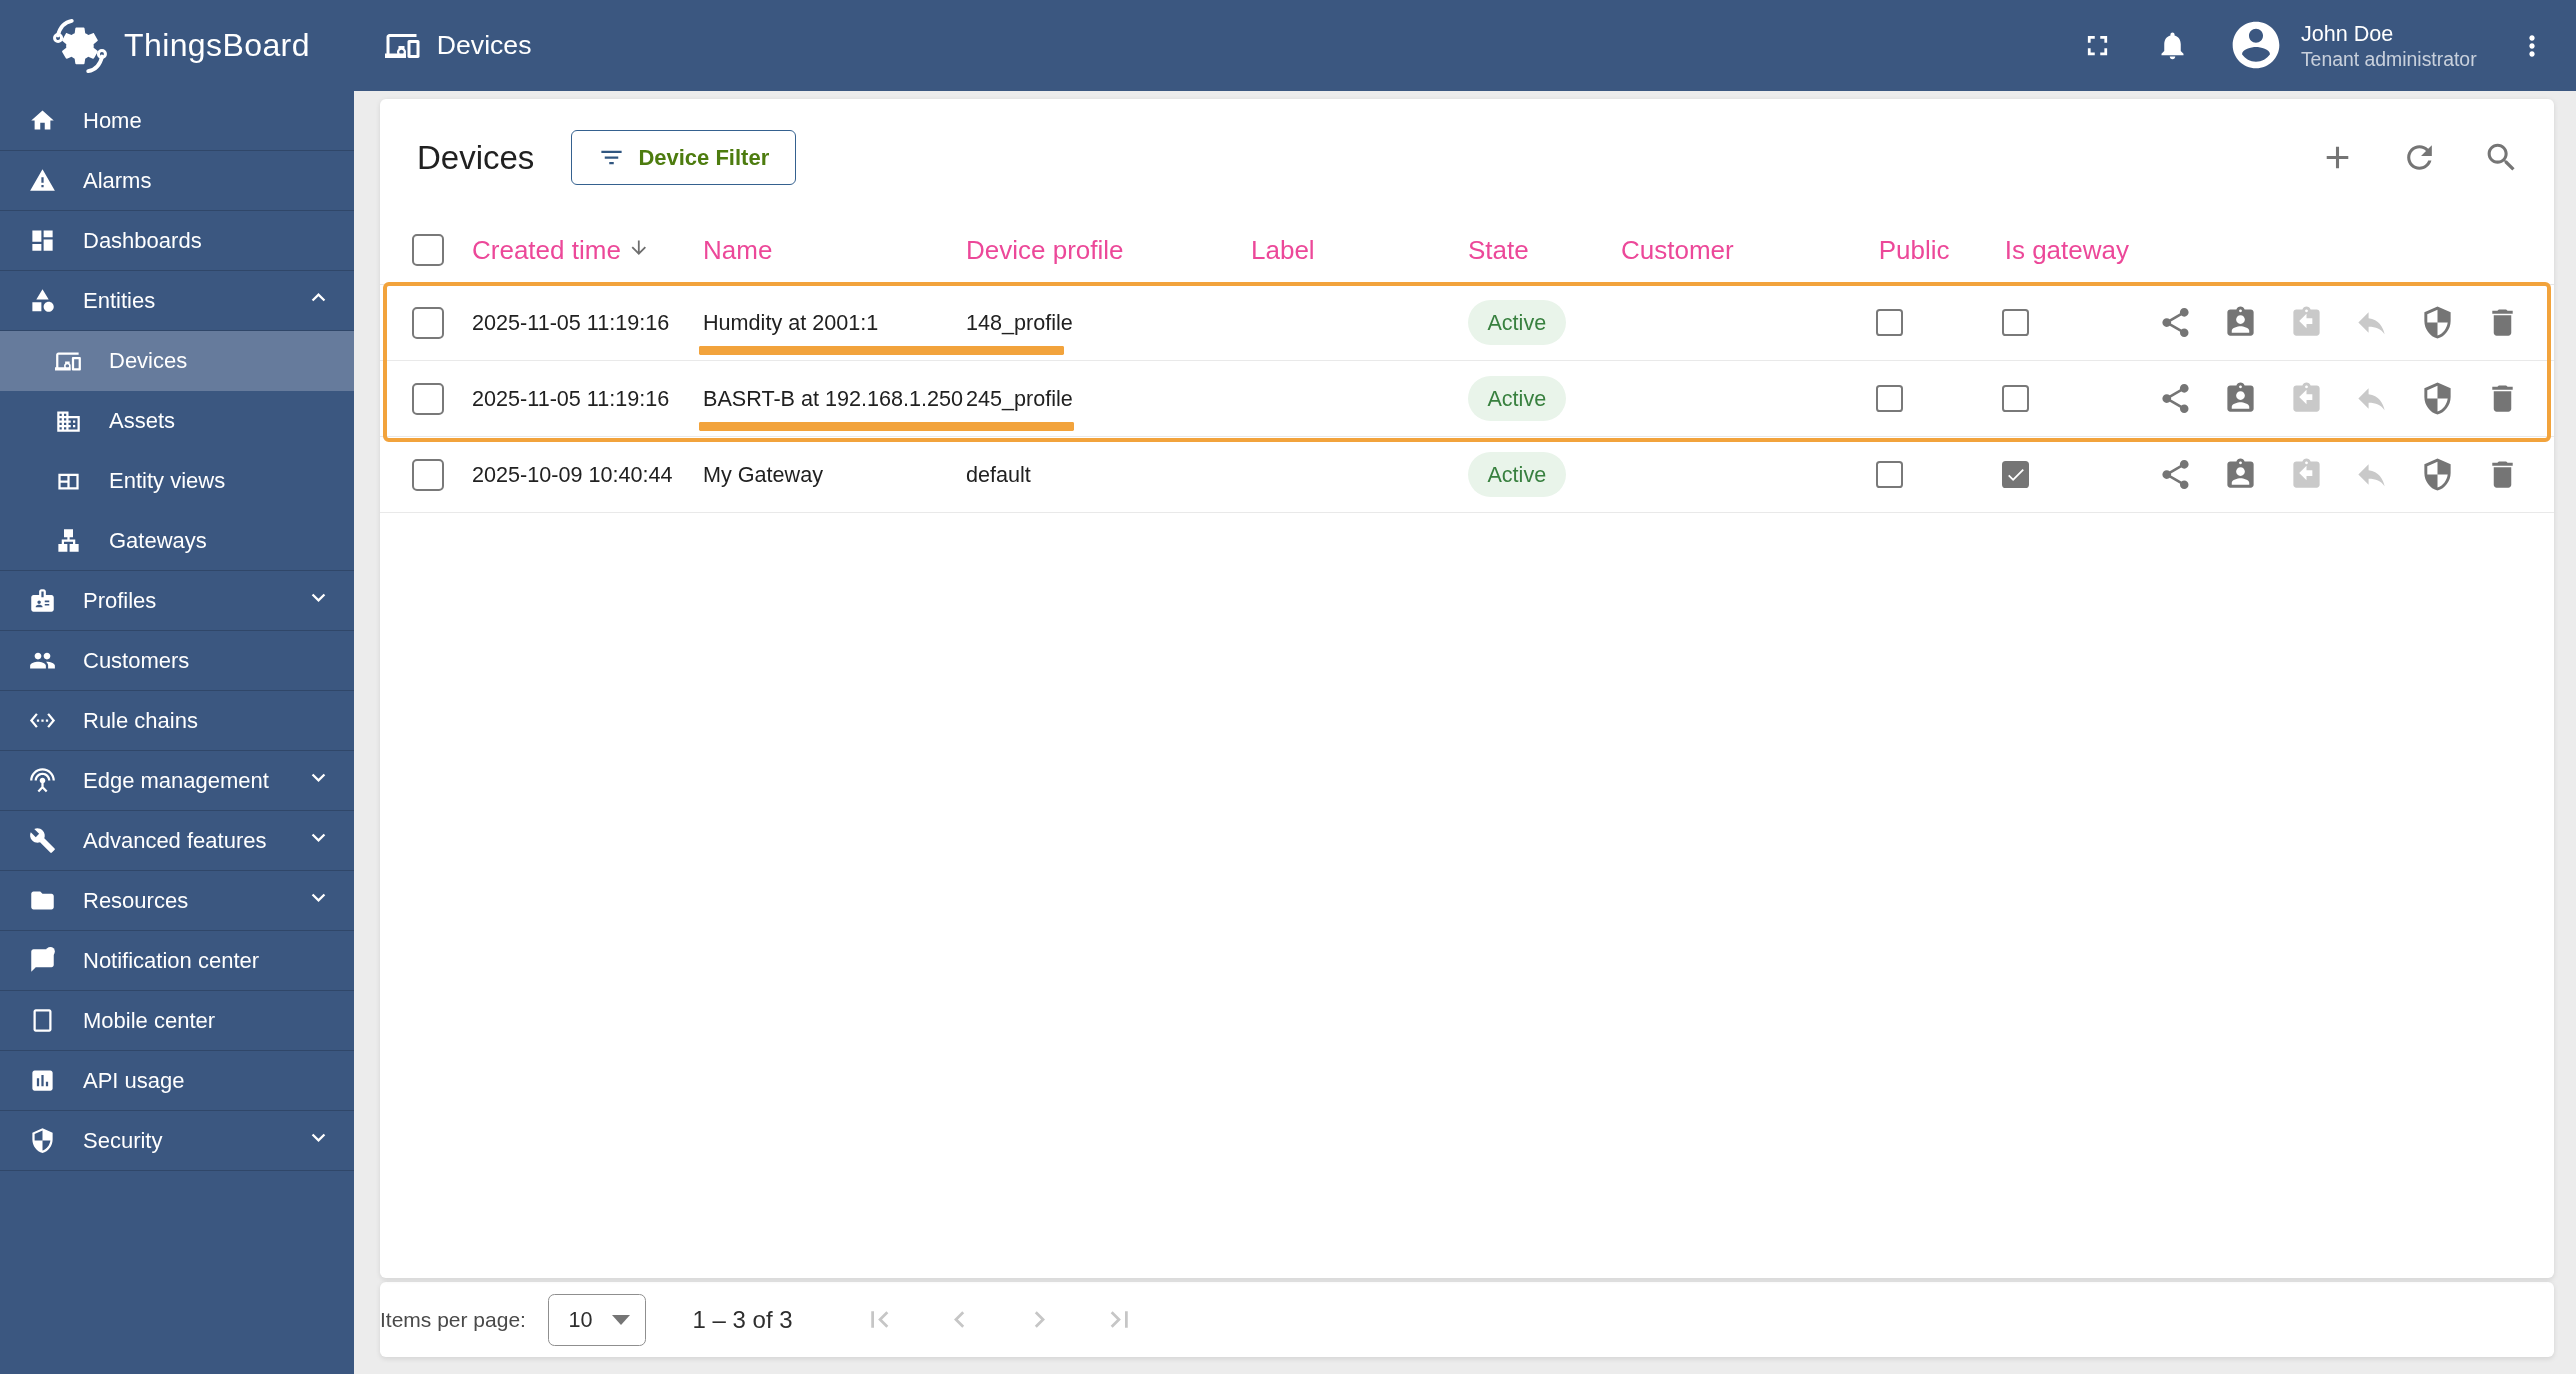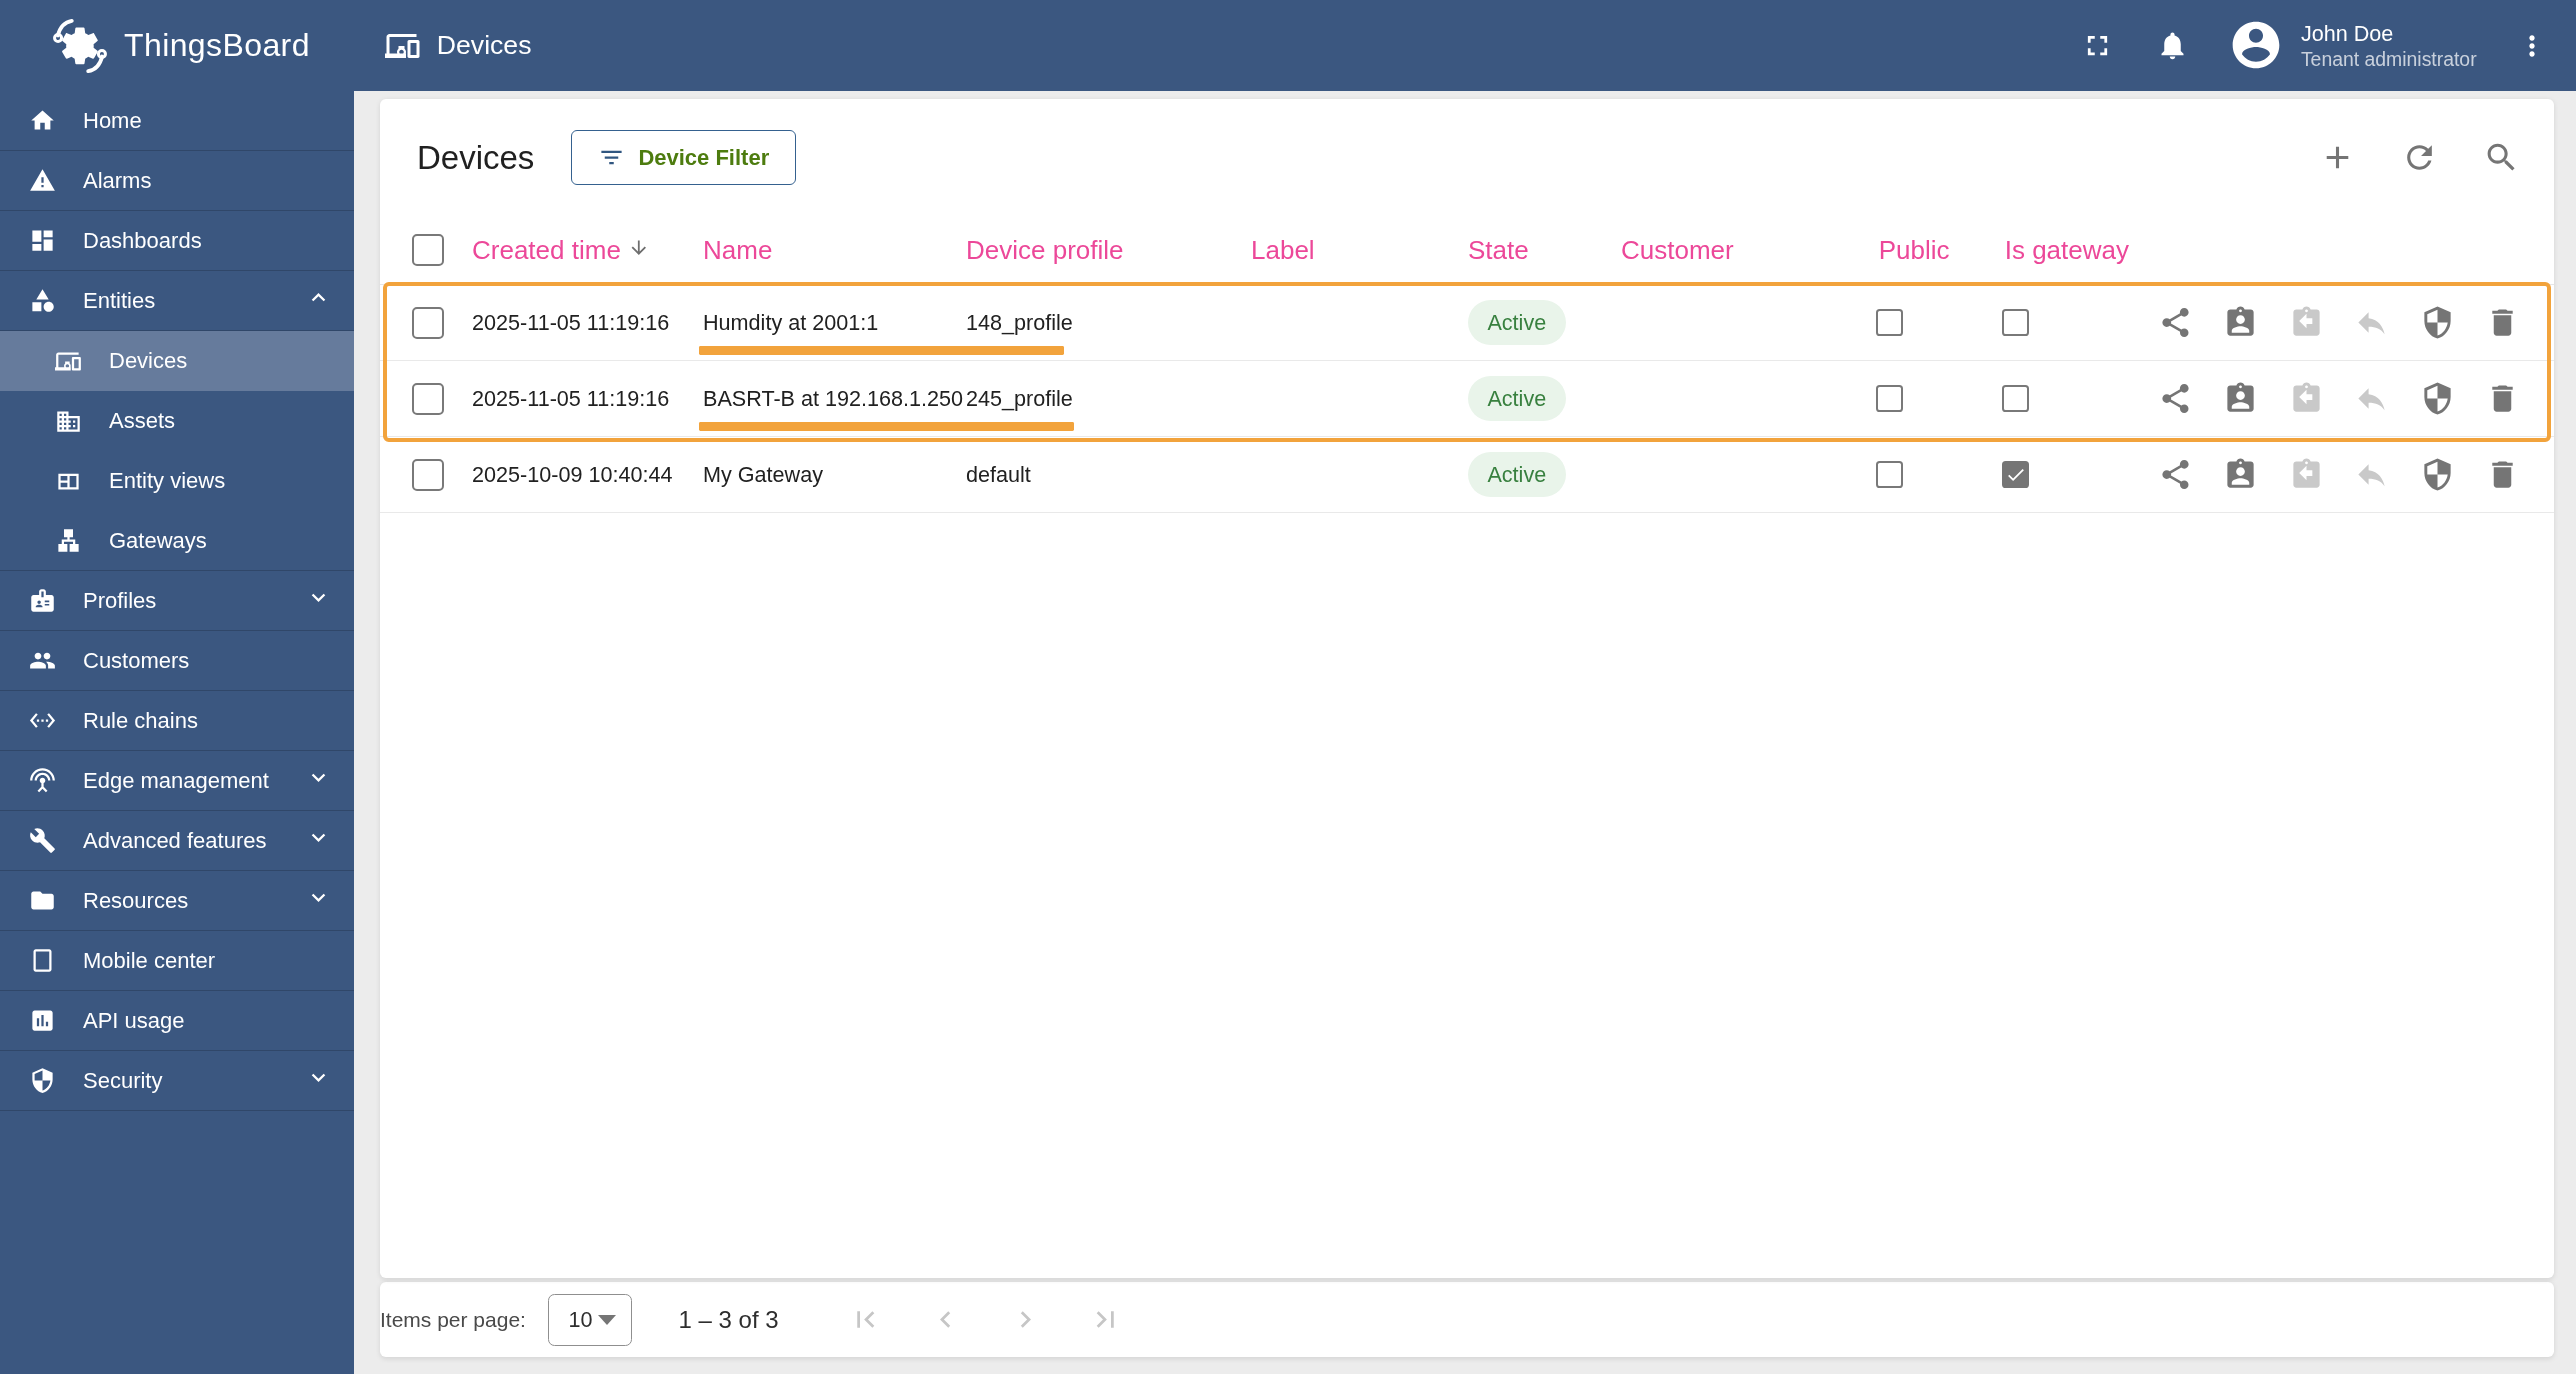--- a/index.html
+++ b/index.html
@@ -78,21 +78,21 @@
   .annot-underline { position:absolute; height:8.6px; background:#F2A33C; left:319px;
     pointer-events:none; z-index:3; border-radius:1.4px; }
   .u1 { top:247px; width:365px; }
   .u2 { top:323px; width:375px; }
 
   
   .pager-bar { margin-top:4.3px; width:2174px; height:75px; background:#fff; border-radius:5.8px;
     display:flex; align-items:center; justify-content:flex-start; padding-right:35px;
     box-shadow:0 1.4px 5.8px rgba(0,0,0,0.10); color:#4A4A4A; }
   .ipp-label { font-size:21px; }
-  .ipp-select { margin:0 47px 0 21.6px; width:84px; height:52px; border:1.4px solid #8F8F8F; border-radius:6.5px;
+  .ipp-select { margin:0 47px 0 21.6px; width:98px; height:52px; border:1.4px solid #8F8F8F; border-radius:6.5px;
     display:flex; align-items:center; justify-content:space-between; padding:0 14.4px 0 20px;
     font-size:21.6px; color:#2E2E2E; cursor:pointer; background:#fff; }
   .ipp-caret { width:0; height:0; border-left:9.3px solid transparent; border-right:9.3px solid transparent;
     border-top:10.8px solid #757575; }
   .range-label { font-size:24px; color:#2E2E2E; margin-right:69px; }
   .pager-btns { display:flex; align-items:center; gap:45px; }
   .pager-btns .pbtn { width:35px; height:35px; display:flex; align-items:center; justify-content:center; cursor:pointer; }
   .pager-btns svg { width:33px; height:33px; fill:#C6C6C6; }
 </style>
 </head>
@@ -364,20 +364,26 @@
         </svg></span>
     </div>
   <div class="nav-item">
       <svg viewBox="0 0 38 38" width="27" height="27">
         <use href="#i-folder"></use>
       </svg>
       <span>Resources</span>
       <span class="chev"><svg fill="#fff" viewBox="0 0 38 38" width="27" height="27">
           <use href="#i-chevdown"></use>
         </svg></span>
+    </div>
+  <div class="nav-item">
+      <svg viewBox="0 0 38 38" width="27" height="27">
+        <use href="#i-chat"></use>
+      </svg>
+      <span>Notification center</span>
     </div>
   <div class="nav-item">
       <svg viewBox="0 0 38 38" width="27" height="27">
         <use href="#i-square"></use>
       </svg>
       <span>Mobile center</span>
     </div>
   <div class="nav-item">
       <svg viewBox="0 0 38 38" width="27" height="27">
         <use href="#i-chart"></use>

